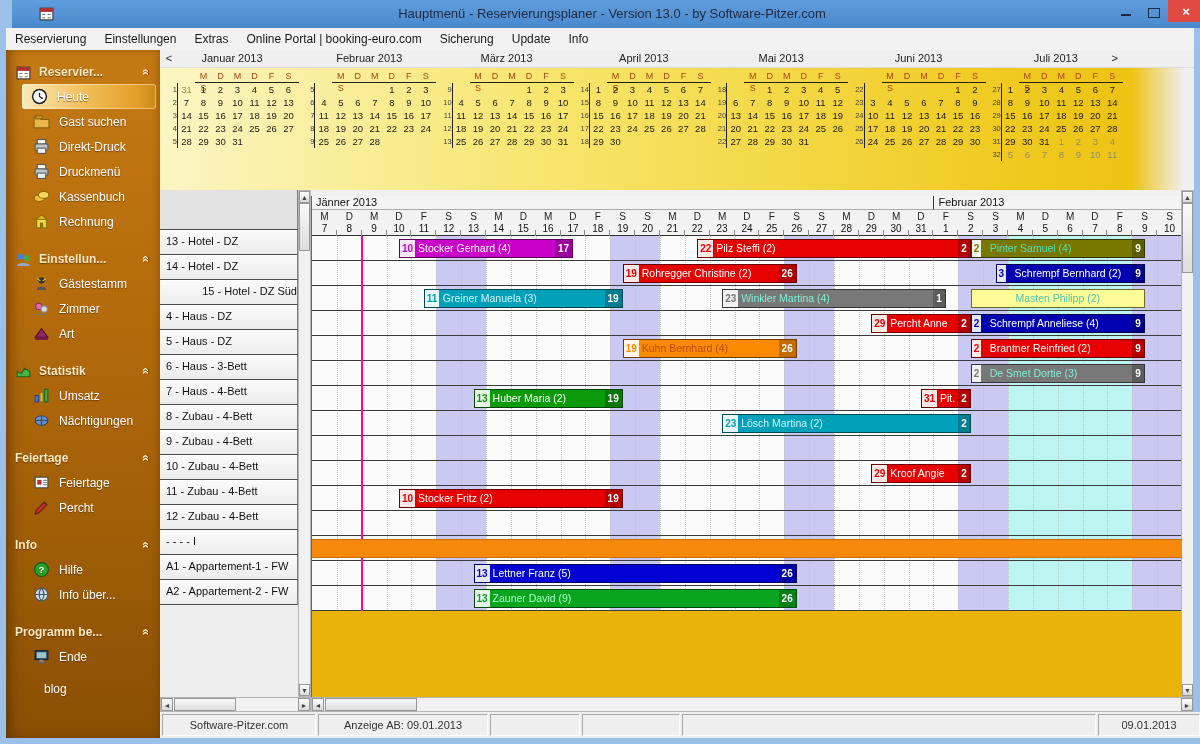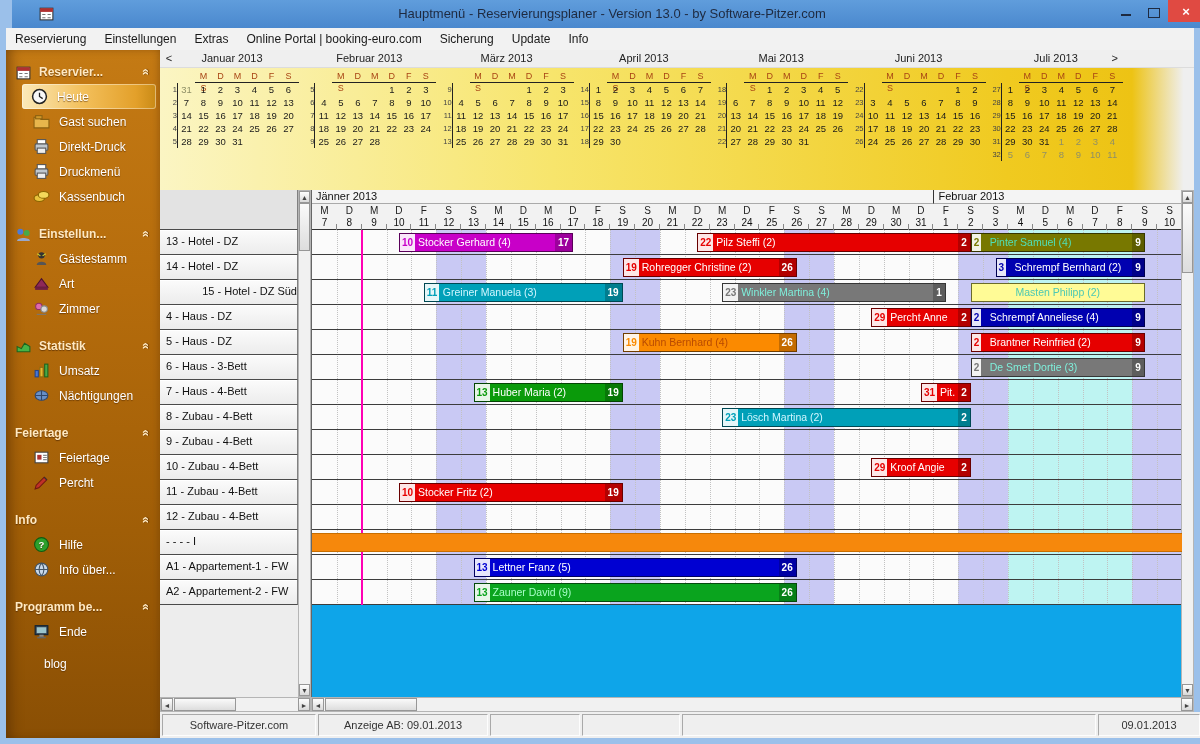--- a/index.html
+++ b/index.html
@@ -41,21 +41,21 @@
   .mc-wrow{height:13px;line-height:13px;display:flex;}
   .mc-wn{width:12px;text-align:right;padding-right:0;font-size:7.5px;color:#444;}
   .mc-days{border-left:1px solid #222;}
   .mc-d{display:inline-block;width:17px;text-align:center;}
   .mc-d.mut{color:#8F8F66;}
   
   .scheduler{position:absolute;left:0;top:140px;width:1034px;height:507px;background:#F0F0F0;}
   .roomcol{position:absolute;left:0;top:0;width:138px;height:507px;background:#EDEDED;}
   .room-head{position:absolute;left:0;top:0;width:138px;height:40px;background:#E3E3E3;border-right:1px solid #808080;border-bottom:1px solid #4A4A4A;box-sizing:border-box;}
   .room-row{position:absolute;left:0;width:138px;height:25px;background:linear-gradient(#FBFBFB,#ECECEC);border-bottom:1px solid #4A4A4A;border-right:1px solid #808080;box-sizing:border-box;font-size:11px;line-height:23px;padding-left:6px;color:#111;box-shadow:inset 0 1px 0 #FFF;white-space:nowrap;overflow:hidden;}
-  .chart{position:absolute;left:151px;top:0;width:870px;height:507px;background:#0ea5e9;border-left:1px solid #666;box-sizing:content-box;overflow:hidden;}
+  .chart{position:absolute;left:151px;top:6px;width:870px;height:507px;background:#eab308;border-left:1px solid #666;box-sizing:content-box;overflow:hidden;}
   .chart-head{position:absolute;left:0;top:0;width:870px;height:40px;background:#F2F2F2;border-bottom:1px solid #333;box-sizing:border-box;}
   .seg{position:absolute;top:0;height:14px;font-size:11px;line-height:13px;padding-left:4px;box-sizing:border-box;color:#111;border-bottom:1px solid #AAA;background:#F4F4F4;white-space:nowrap;overflow:hidden;}
   .seg2{border-left:1px solid #333;}
   .dl{position:absolute;top:14px;height:13px;font-size:10px;text-align:center;color:#222;line-height:13px;}
   .dn{position:absolute;top:27px;height:13px;font-size:10px;text-align:center;color:#111;line-height:12px;}
   .dn .tick{position:absolute;right:0;bottom:0;width:1px;height:6px;background:#888;}
   .col{position:absolute;top:40px;height:375px;background:#FBFBFB;box-sizing:border-box;}
   .col.bl{border-left:1px dotted #C2C2C2;}
   .col.we{background:#C9C9F4;}
   .col.hi{background:#BEF4F2;}
@@ -165,20 +165,30 @@
           </div>
           <div class="side-item">
             <span class="icon">
               <svg width="17" height="17" viewBox="0 0 16 16">
                 <ellipse cx="6" cy="9.5" rx="5" ry="3.2" fill="#E8C23C" stroke="#8A6400"></ellipse>
                 <ellipse cx="10" cy="6.5" rx="5" ry="3.2" fill="#F4D85A" stroke="#8A6400"></ellipse>
               </svg>
             </span>
             <span>Kassenbuch</span>
           </div>
+          <div class="side-item">
+            <span class="icon">
+              <svg width="17" height="17" viewBox="0 0 16 16">
+                <path d="M2 6.5l6-4.5 6 4.5" fill="#E4C21E" stroke="#8A7000"></path>
+                <rect x="3.5" y="6" width="9" height="8" fill="#F2DC3E" stroke="#8A7000"></rect>
+                <rect x="6.5" y="9" width="3" height="5" fill="#8A7000"></rect>
+              </svg>
+            </span>
+            <span>Rechnung</span>
+          </div>
         </div>
         <div class="side-sec">
           <div class="side-head">
             <span class="icon">
               <svg width="17" height="17" viewBox="0 0 16 16">
                 <circle cx="5" cy="5.5" r="2.8" fill="#4C7CD8"></circle>
                 <circle cx="11" cy="6.5" r="2.8" fill="#48A848"></circle>
                 <path d="M2 14c0-3.5 12-3.5 12 0z" fill="#98A8CC"></path>
               </svg>
             </span>
@@ -191,35 +201,35 @@
                 <circle cx="8" cy="5" r="3" fill="#333"></circle>
                 <path d="M3.5 14c0-4 9-4 9 0z" fill="#555"></path>
                 <path d="M4 3.5l3 2M12 3.5l-3 2" stroke="#CFCF30"></path>
               </svg>
             </span>
             <span>Gästestamm</span>
           </div>
           <div class="side-item">
             <span class="icon">
               <svg width="17" height="17" viewBox="0 0 16 16">
-                <path d="M2 11.5l6-8 6 8z" fill="#8E2858" stroke="#4A1030"></path>
-                <rect x="2" y="11.5" width="12" height="2.5" fill="#6E1E44"></rect>
-              </svg>
-            </span>
-            <span>Art</span>
-          </div>
-          <div class="side-item">
-            <span class="icon">
-              <svg width="17" height="17" viewBox="0 0 16 16">
                 <circle cx="5.5" cy="6" r="3" fill="#E06AAE" stroke="#903068"></circle>
                 <circle cx="10.5" cy="8.5" r="3" fill="#D8D8D8" stroke="#888"></circle>
                 <path d="M3.5 13.5h9" stroke="#777"></path>
               </svg>
             </span>
             <span>Zimmer</span>
+          </div>
+          <div class="side-item">
+            <span class="icon">
+              <svg width="17" height="17" viewBox="0 0 16 16">
+                <path d="M2 11.5l6-8 6 8z" fill="#8E2858" stroke="#4A1030"></path>
+                <rect x="2" y="11.5" width="12" height="2.5" fill="#6E1E44"></rect>
+              </svg>
+            </span>
+            <span>Art</span>
           </div>
         </div>
         <div class="side-sec">
           <div class="side-head">
             <span class="icon">
               <svg width="17" height="17" viewBox="0 0 16 16">
                 <path d="M2 13V8l4 2 3-5 5 3v5z" fill="#46B446" stroke="#1E641E"></path>
               </svg>
             </span>
             <span>Statistik</span>

